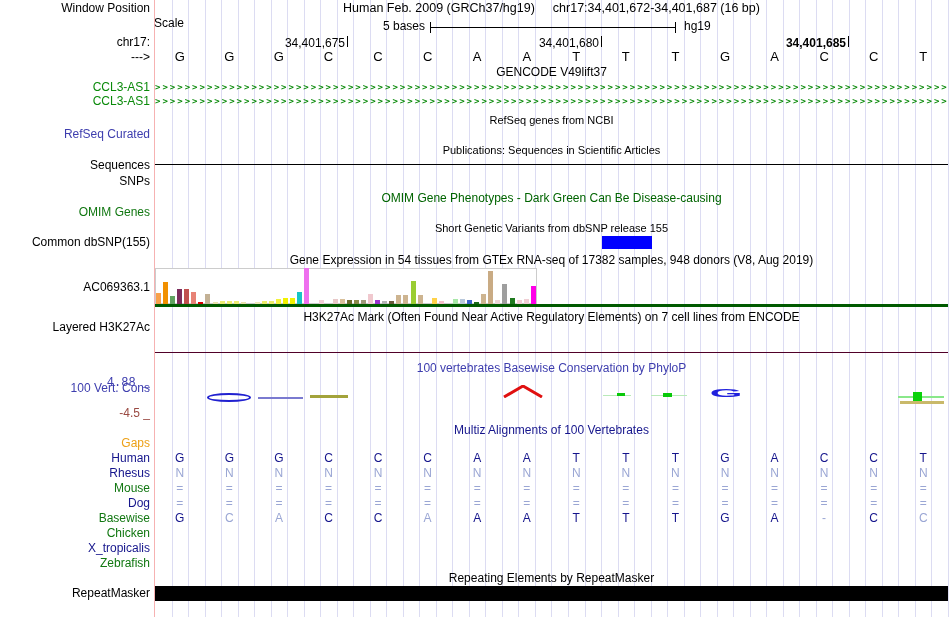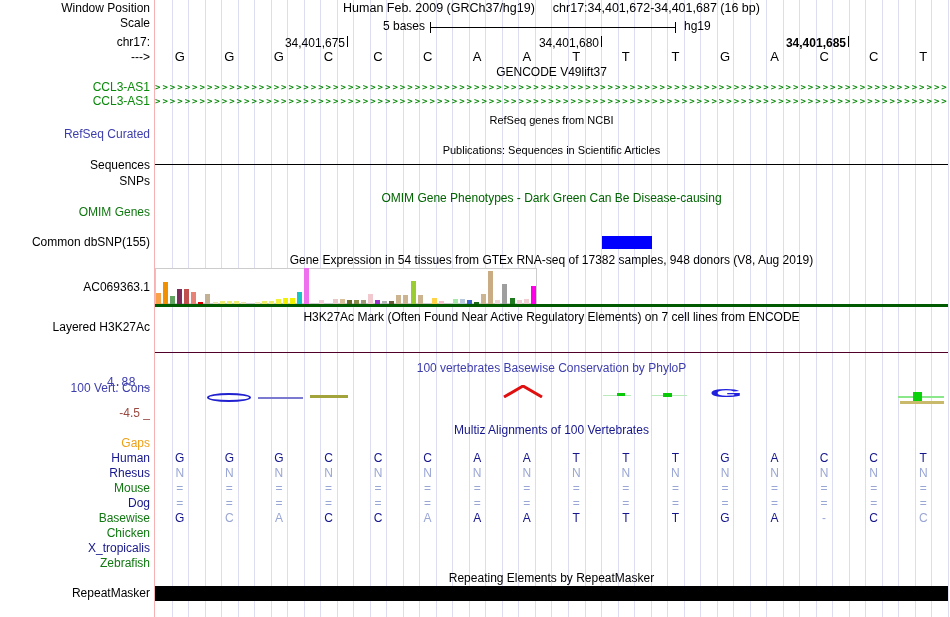--- a/index.html
+++ b/index.html
@@ -78,21 +78,21 @@
     <div style="position: absolute; left: 430px; top: 22px; width: 1px; height: 11px; background: rgb(0, 0, 0);"></div>
     <div style="position: absolute; left: 675px; top: 22px; width: 1px; height: 11px; background: rgb(0, 0, 0);"></div>
     <div style="position: absolute; left: 684px; top: 19px; font-size: 12px;">hg19</div>
     <div class="poslabel" style="top: 36px; left: 235px;">34,401,675</div>
     <div class="tick" style="top: 36px; height: 11px; left: 347px;"></div>
     <div class="poslabel" style="top: 36px; left: 489px;">34,401,680</div>
     <div class="tick" style="top: 36px; height: 11px; left: 601px;"></div>
     <div class="poslabel" style="top: 36px; left: 736px; font-weight: bold;">34,401,685</div>
     <div class="tick" style="top: 36px; height: 11px; left: 848px;"></div>
     <div class="leftlabel" style="top: 1px; color: rgb(0, 0, 0);">Window Position</div>
-    <div class="leftlabel" style="top: 16px; color: rgb(0, 0, 0);">Scale</div>
+    <div class="leftlabel" style="top: 16px; color: rgb(0, 0, 0); padding-left: 34px;">Scale</div>
     <div class="leftlabel" style="top: 35px; color: rgb(0, 0, 0);">chr17:</div>
     <div class="leftlabel" style="top: 50px; color: rgb(0, 0, 0);">---&gt;</div>
     <div class="leftlabel" style="top: 80px; color: rgb(10, 138, 10);">CCL3-AS1</div>
     <div class="leftlabel" style="top: 94px; color: rgb(10, 138, 10);">CCL3-AS1</div>
     <div class="leftlabel" style="top: 127px; color: rgb(61, 61, 174);">RefSeq Curated</div>
     <div class="leftlabel" style="top: 158px; color: rgb(0, 0, 0);">Sequences</div>
     <div class="leftlabel" style="top: 174px; color: rgb(0, 0, 0);">SNPs</div>
     <div class="leftlabel" style="top: 205px; color: rgb(17, 119, 17);">OMIM Genes</div>
     <div class="leftlabel" style="top: 235px; color: rgb(0, 0, 0);">Common dbSNP(155)</div>
     <div class="leftlabel" style="top: 280px; color: rgb(0, 0, 0);">AC069363.1</div>
@@ -107,20 +107,21 @@
     <div class="leftlabel" style="top: 496px; color: rgb(21, 21, 140);">Dog</div>
     <div class="leftlabel" style="top: 511px; color: rgb(17, 119, 17);">Basewise</div>
     <div class="leftlabel" style="top: 526px; color: rgb(17, 119, 17);">Chicken</div>
     <div class="leftlabel" style="top: 541px; color: rgb(21, 21, 140);">X_tropicalis</div>
     <div class="leftlabel" style="top: 556px; color: rgb(17, 119, 17);">Zebrafish</div>
     <div class="leftlabel" style="top: 586px; color: rgb(0, 0, 0);">RepeatMasker</div>
     <div class="ctitle" style="top: 65px; color: rgb(0, 0, 0); font-size: 12px;">GENCODE V49lift37</div>
     <div class="ctitle" style="top: 113px; color: rgb(0, 0, 0); font-size: 11px;">RefSeq genes from NCBI</div>
     <div class="ctitle" style="top: 143px; color: rgb(0, 0, 0); font-size: 11px;">Publications: Sequences in Scientific Articles</div>
     <div class="ctitle" style="top: 191px; color: rgb(0, 100, 0); font-size: 12px;">OMIM Gene Phenotypes - Dark Green Can Be Disease-causing</div>
+    <div class="ctitle" style="top: 221px; color: rgb(0, 0, 0); font-size: 11px;">Short Genetic Variants from dbSNP release 155</div>
     <div class="ctitle" style="top: 253px; color: rgb(0, 0, 0); font-size: 12px;">Gene Expression in 54 tissues from GTEx RNA-seq of 17382 samples, 948 donors (V8, Aug 2019)</div>
     <div class="ctitle" style="top: 310px; color: rgb(0, 0, 0); font-size: 12px;">H3K27Ac Mark (Often Found Near Active Regulatory Elements) on 7 cell lines from ENCODE</div>
     <div class="ctitle" style="top: 361px; color: rgb(61, 61, 174); font-size: 12px;">100 vertebrates Basewise Conservation by PhyloP</div>
     <div class="ctitle" style="top: 423px; color: rgb(21, 21, 140); font-size: 12px;">Multiz Alignments of 100 Vertebrates</div>
     <div class="ctitle" style="top: 571px; color: rgb(0, 0, 0); font-size: 12px;">Repeating Elements by RepeatMasker</div>
     <div class="seqletter" style="left: 164.781px; top: 50px; color: rgb(0, 0, 0);">G</div>
     <div class="seqletter" style="left: 214.344px; top: 50px; color: rgb(0, 0, 0);">G</div>
     <div class="seqletter" style="left: 263.906px; top: 50px; color: rgb(0, 0, 0);">G</div>
     <div class="seqletter" style="left: 313.469px; top: 50px; color: rgb(0, 0, 0);">C</div>
     <div class="seqletter" style="left: 363.031px; top: 50px; color: rgb(0, 0, 0);">C</div>

